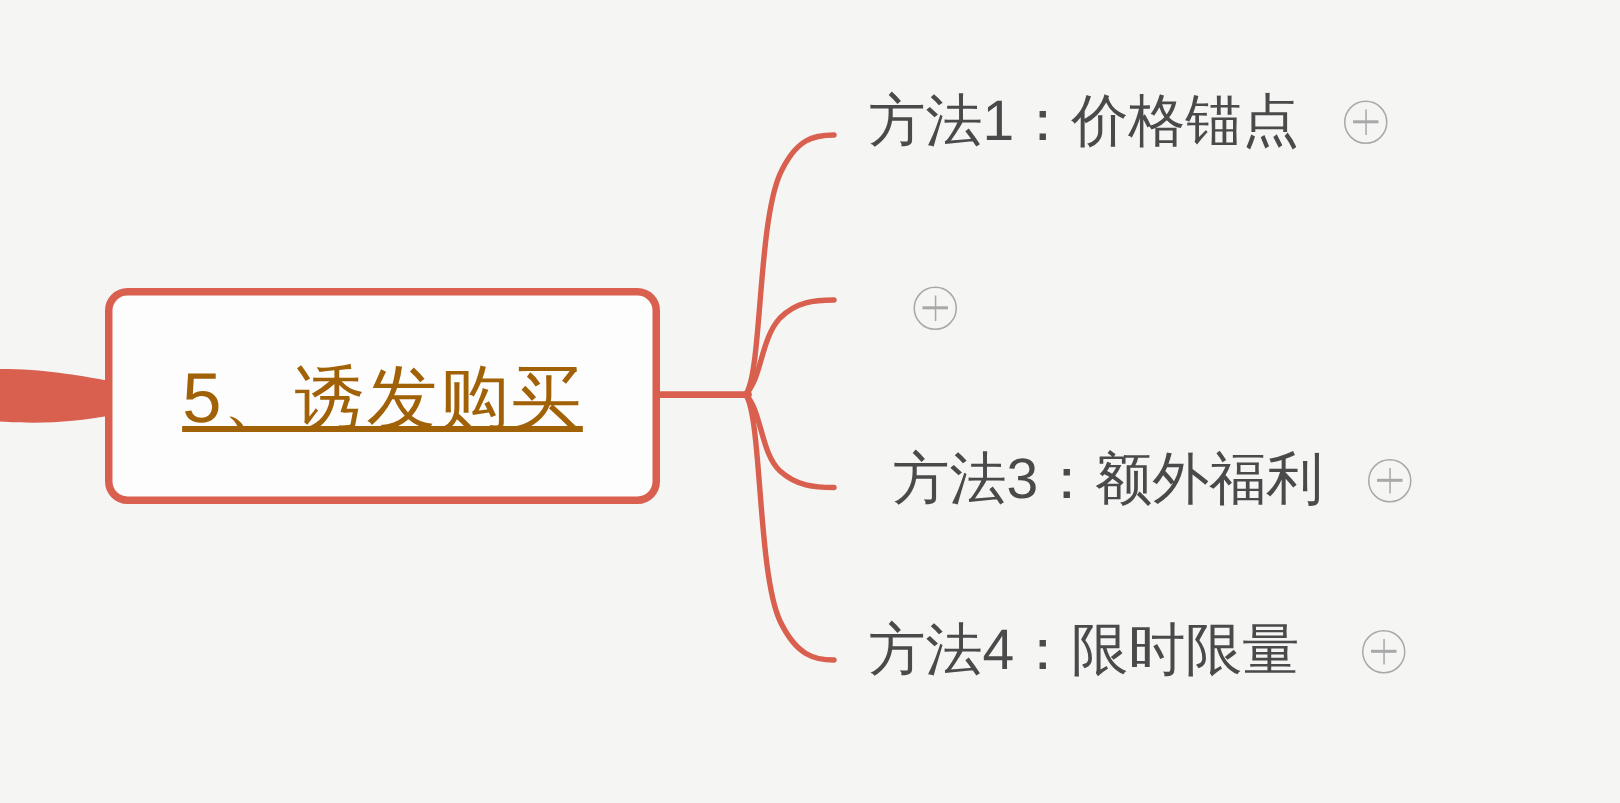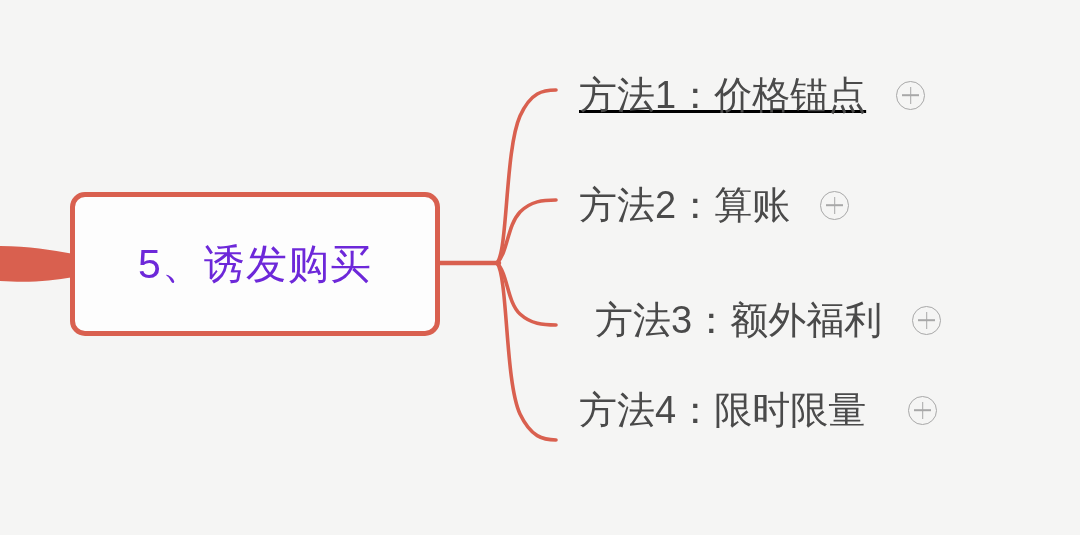--- a/index.html
+++ b/index.html
@@ -36,26 +36,27 @@
     box-sizing: border-box;
     background: #fdfdfd;
     border: 5px solid #d9604f;
     border-radius: 15px;
     display: flex;
     align-items: center;
     justify-content: center;
     z-index: 3;
   }
   .central-label {
-    font-size: 41px;
-    color: #6d28d9;
+    font-size: 47px;
+    color: #a16207;
     letter-spacing: 1px;
     line-height: 1;
     white-space: nowrap;
     font-weight: 400;
+    text-decoration: underline;
   }
   
   .branch {
     position: absolute;
     left: 579px;
     display: flex;
     align-items: center;
     height: 60px;
     z-index: 2;
   }
@@ -90,24 +91,24 @@
     width: 1.6px;
     transform: translateX(-50%);
   }
   .plus-icon::after {
     top: 50%;
     left: 5px;
     right: 5px;
     height: 1.6px;
     transform: translateY(-50%);
   }
-  .b1 { top: 65px; text-decoration: underline; }
+  .b1 { top: 51px; }
   .b2 { top: 175px; }
   .b3 { top: 290px; margin-left: 16px; }
-  .b4 { top: 380px; gap: 12px; }
+  .b4 { top: 404px; gap: 12px; }
 </style>
 </head>
 <body>
 
 <div id="mindmap">
 
   <svg id="connectors" viewBox="0 0 1080 535" xmlns="http://www.w3.org/2000/svg">
 
     <path d="M 0,246 C 30,246 50,250 74,254 L 74,277 C 50,281 30,283 0,281 Z" fill="#d9604f"></path>
 
@@ -122,21 +123,20 @@
   <div class="central-node">
     <span class="central-label">5、诱发购买</span>
   </div>
 
   <div class="branch b1">
     <span class="branch-label">方法1：价格锚点</span>
     <span class="plus-icon"></span>
   </div>
 
   <div class="branch b2">
-    <span class="branch-label">方法2：算账</span>
     <span class="plus-icon"></span>
   </div>
 
   <div class="branch b3">
     <span class="branch-label">方法3：额外福利</span>
     <span class="plus-icon"></span>
   </div>
 
   <div class="branch b4">
     <span class="branch-label">方法4：限时限量</span>

